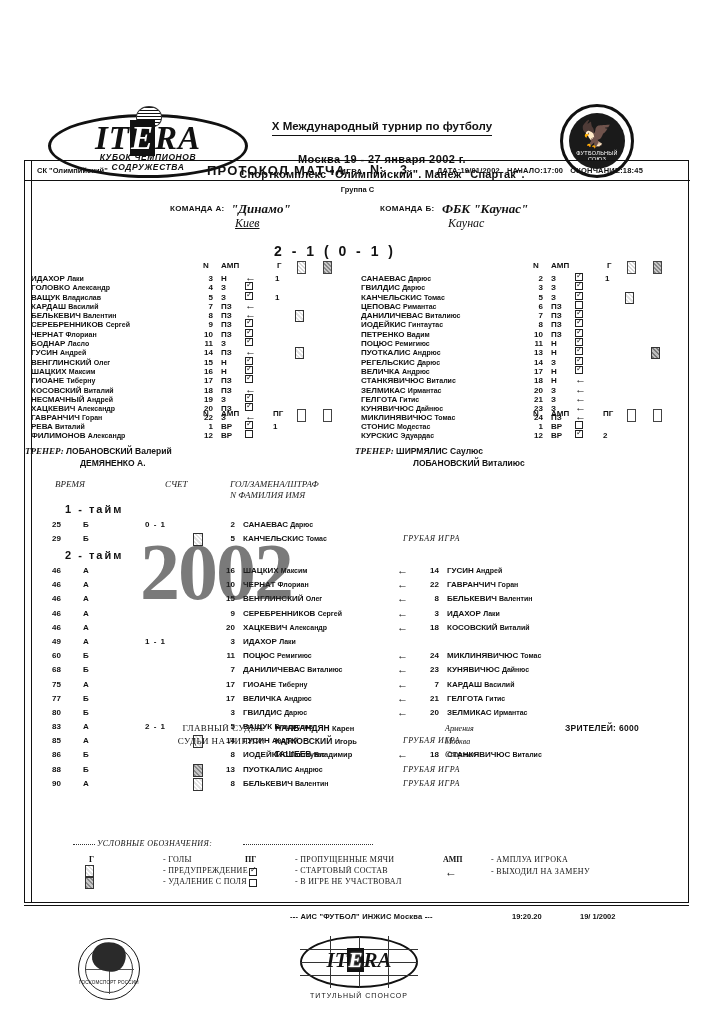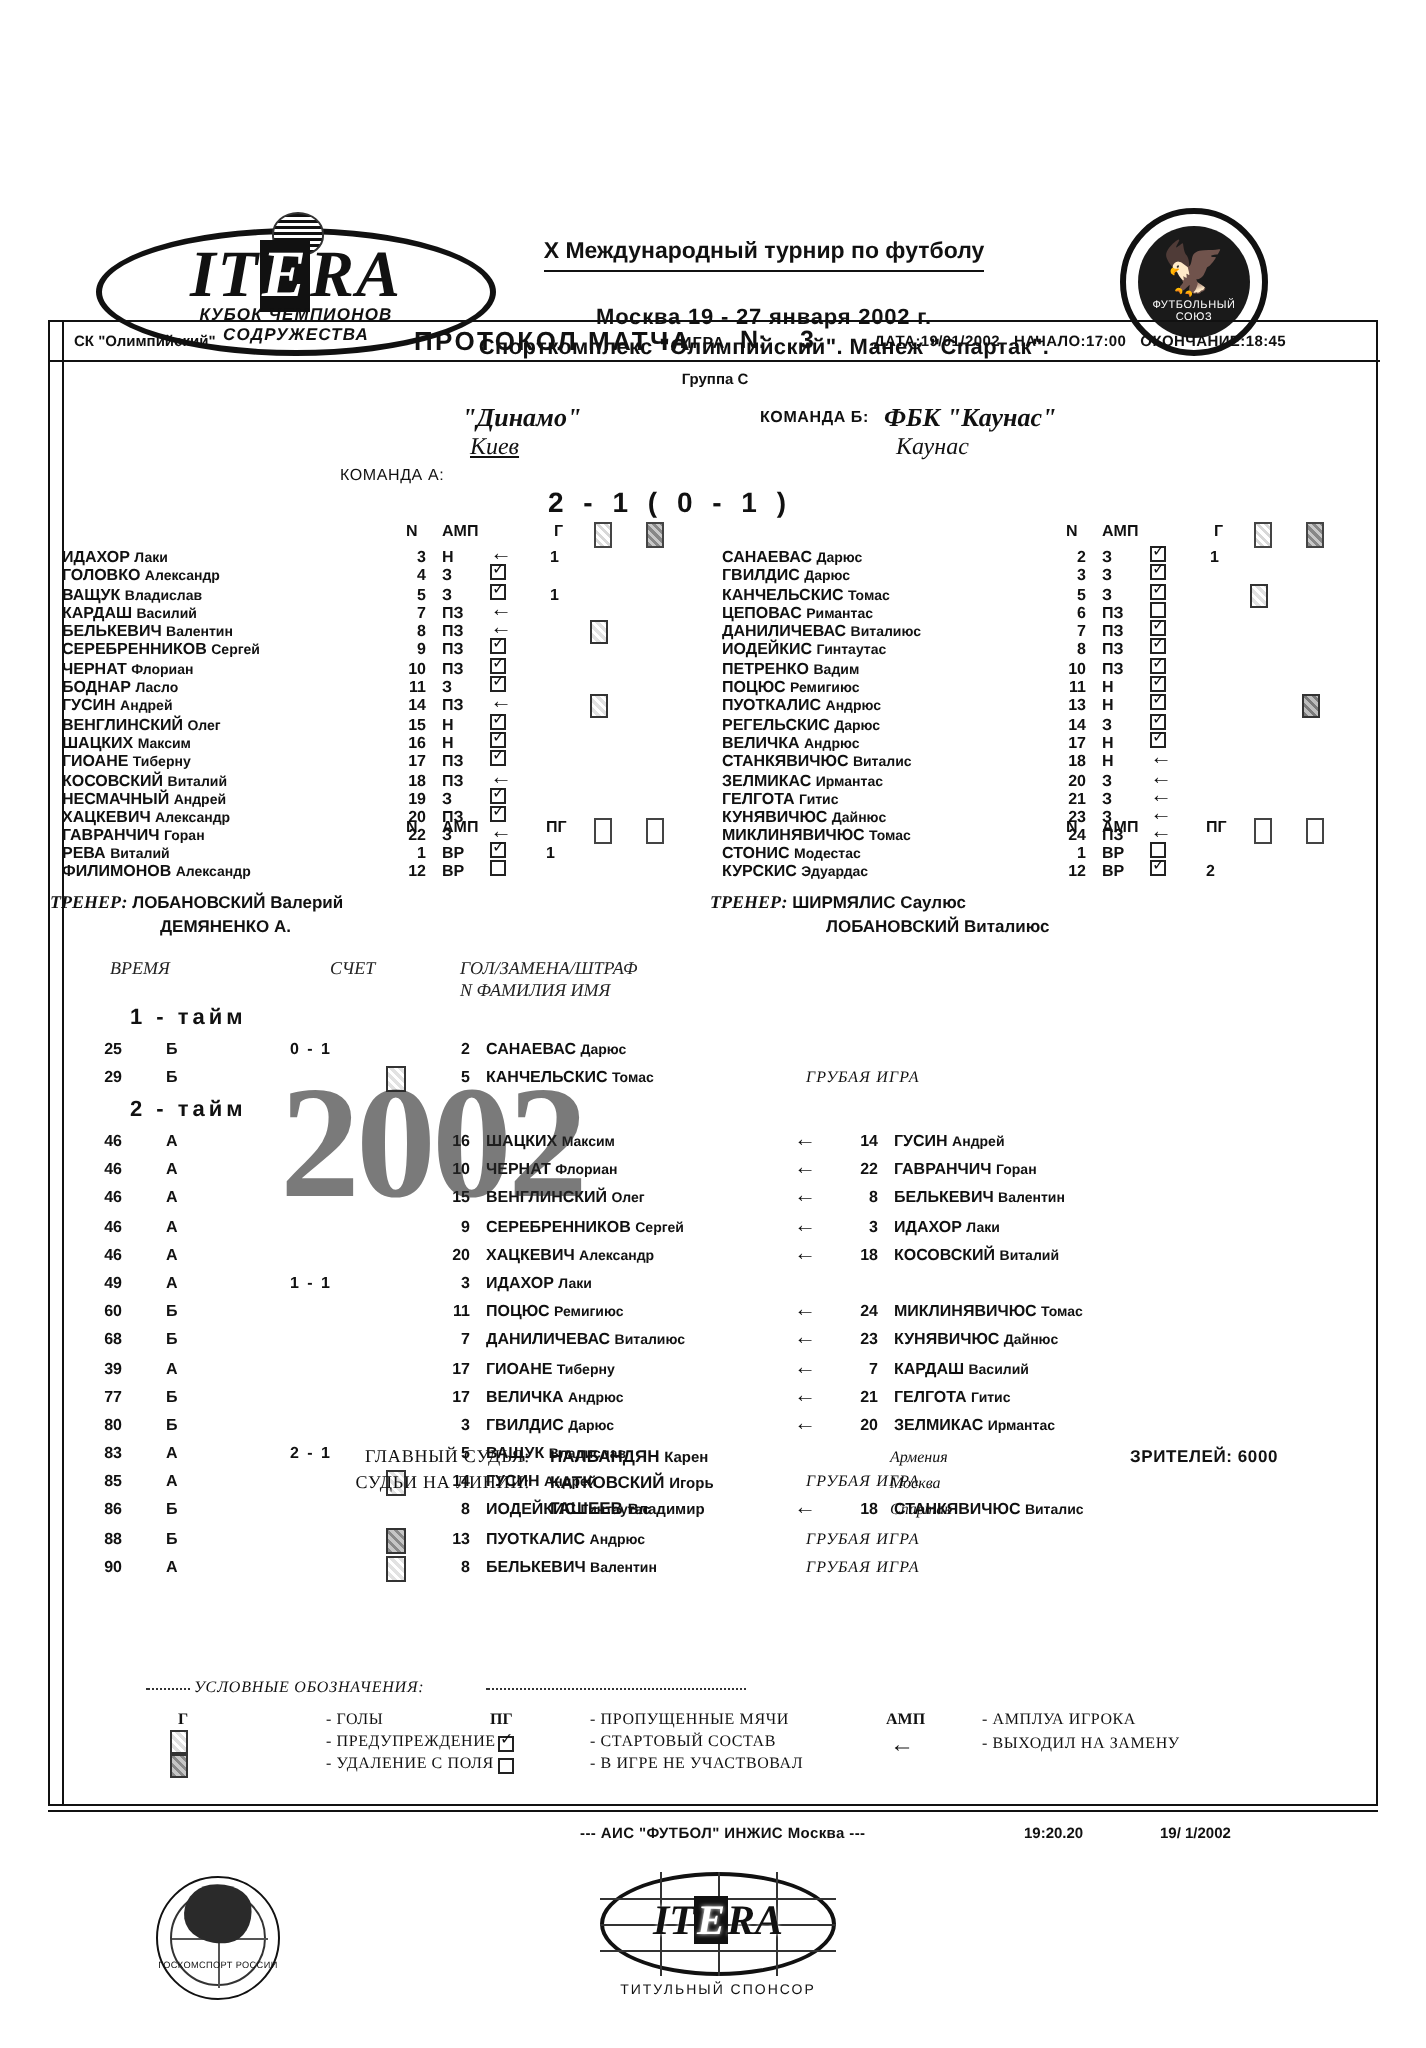--- a/index.html
+++ b/index.html
@@ -79,21 +79,21 @@
   .protokol-title { position:absolute; left:182px; top:2px; font-size:13px; font-weight:bold; letter-spacing:1.2px; }
   .igra-lab { position:absolute; left:315px; top:6px; font-size:8px; font-weight:bold; letter-spacing:.5px;}
   .igra-n { position:absolute; left:345px; top:2px; font-size:12.5px; font-weight:bold; }
   .igra-num { position:absolute; left:375px; top:2px; font-size:12.5px; font-weight:bold; }
   .date-block { position:absolute; left:412px; top:5px; font-size:7.5px; font-weight:bold; letter-spacing:.2px; white-space:nowrap;}
   .date-block span { margin-right:7px; }
 
   .group-line { position:absolute; left:0; top:24px; width:665px; text-align:center; font-size:7.5px; font-weight:bold; }
 
   .teams { position:absolute; left:0; top:40px; width:665px; height:40px; }
-  .team-a-lab { position:absolute; left:145px; top:3px; font-size:8px; font-weight:normal; letter-spacing:.3px;margin-top:29px;}
+  .team-a-lab { position:absolute; left:145px; top:3px; font-size:8px; font-weight:bold; letter-spacing:.3px;}
   .team-a-name {
     position:absolute; left:206px; top:0px; font-size:13px; font-weight:bold;
     font-family:"Liberation Serif", serif; font-style:italic;
   }
   .team-a-city {
     position:absolute; left:210px; top:15px; font-size:12px;
     font-family:"Liberation Serif", serif; font-style:italic;text-decoration:underline;
   }
   .team-b-lab { position:absolute; left:355px; top:3px; font-size:8px; font-weight:bold; letter-spacing:.3px;}
   .team-b-name {
@@ -761,21 +761,21 @@
           <span class="ev-min">68</span>
           <span class="ev-team">Б</span>
           <span class="ev-score"></span>
           <span class="ev-num">7</span>
           <span class="ev-name">ДАНИЛИЧЕВАС <span class="fn">Виталиюс</span></span>
           <span class="ev-arrow">←</span>
           <span class="ev-in-num">23</span>
           <span class="ev-in-name">КУНЯВИЧЮС <span class="fn">Дайнюс</span></span>
         </div>
         <div class="ev-row">
-          <span class="ev-min">39</span>
+          <span class="ev-min">75</span>
           <span class="ev-team">А</span>
           <span class="ev-score"></span>
           <span class="ev-num">17</span>
           <span class="ev-name">ГИОАНЕ <span class="fn">Тиберну</span></span>
           <span class="ev-arrow">←</span>
           <span class="ev-in-num">7</span>
           <span class="ev-in-name">КАРДАШ <span class="fn">Василий</span></span>
         </div>
         <div class="ev-row">
           <span class="ev-min">77</span>

